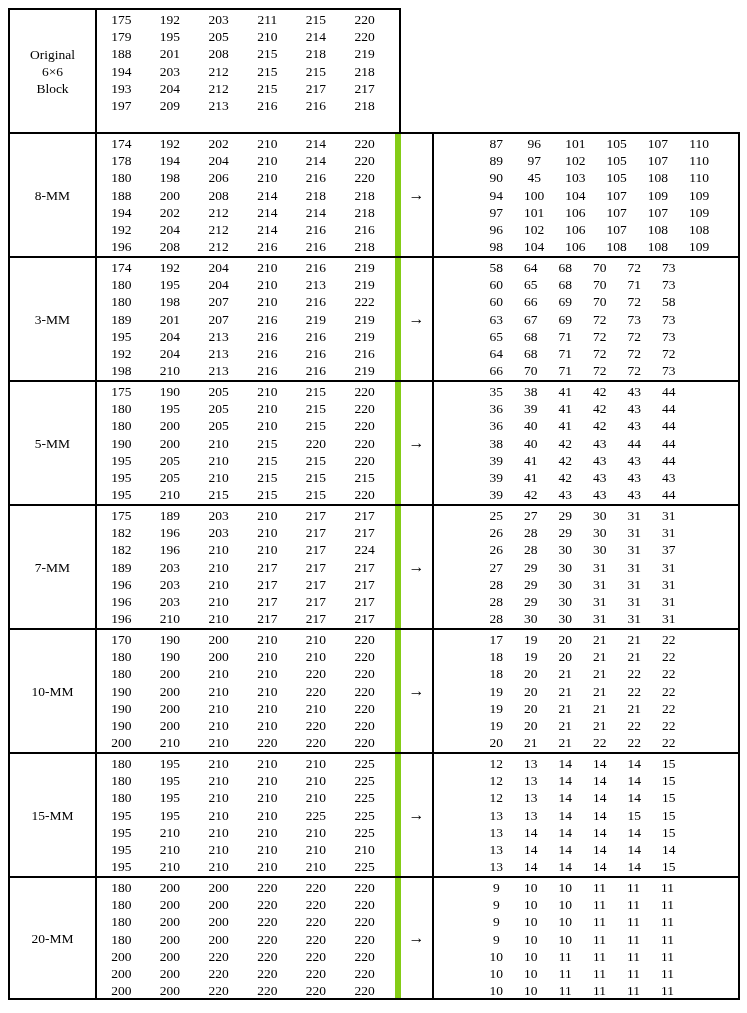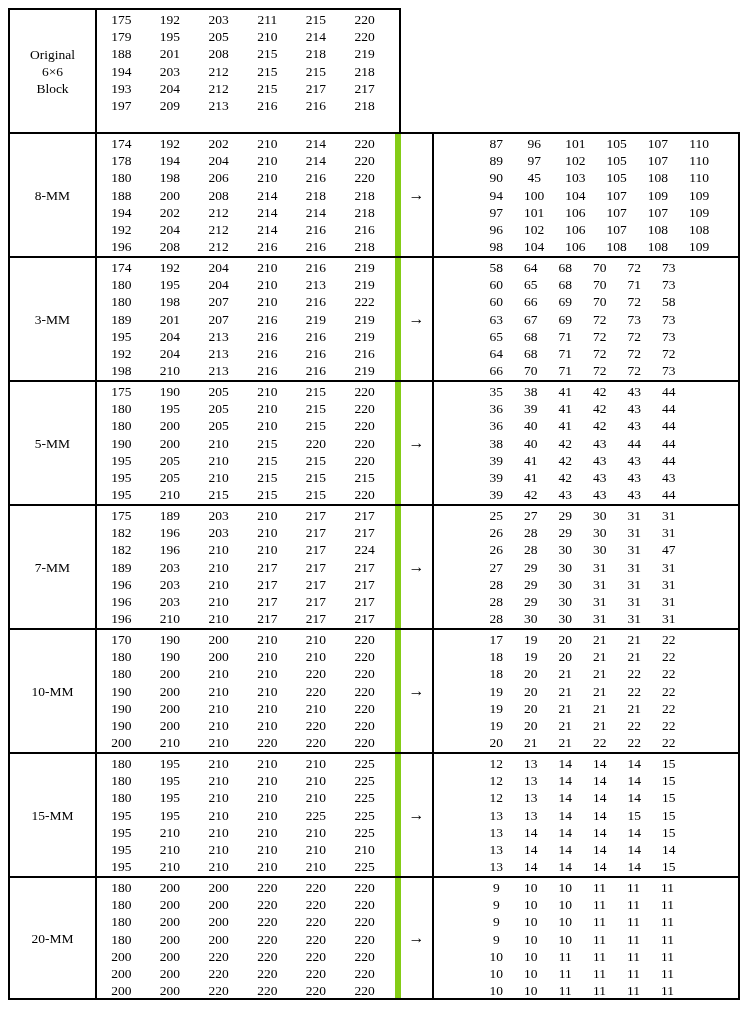--- a/index.html
+++ b/index.html
@@ -643,21 +643,21 @@
               <td>30</td>
               <td>31</td>
               <td>31</td>
             </tr>
             <tr>
               <td>26</td>
               <td>28</td>
               <td>30</td>
               <td>30</td>
               <td>31</td>
-              <td>47</td>
+              <td>37</td>
             </tr>
             <tr>
               <td>27</td>
               <td>29</td>
               <td>30</td>
               <td>31</td>
               <td>31</td>
               <td>31</td>
             </tr>
             <tr>

